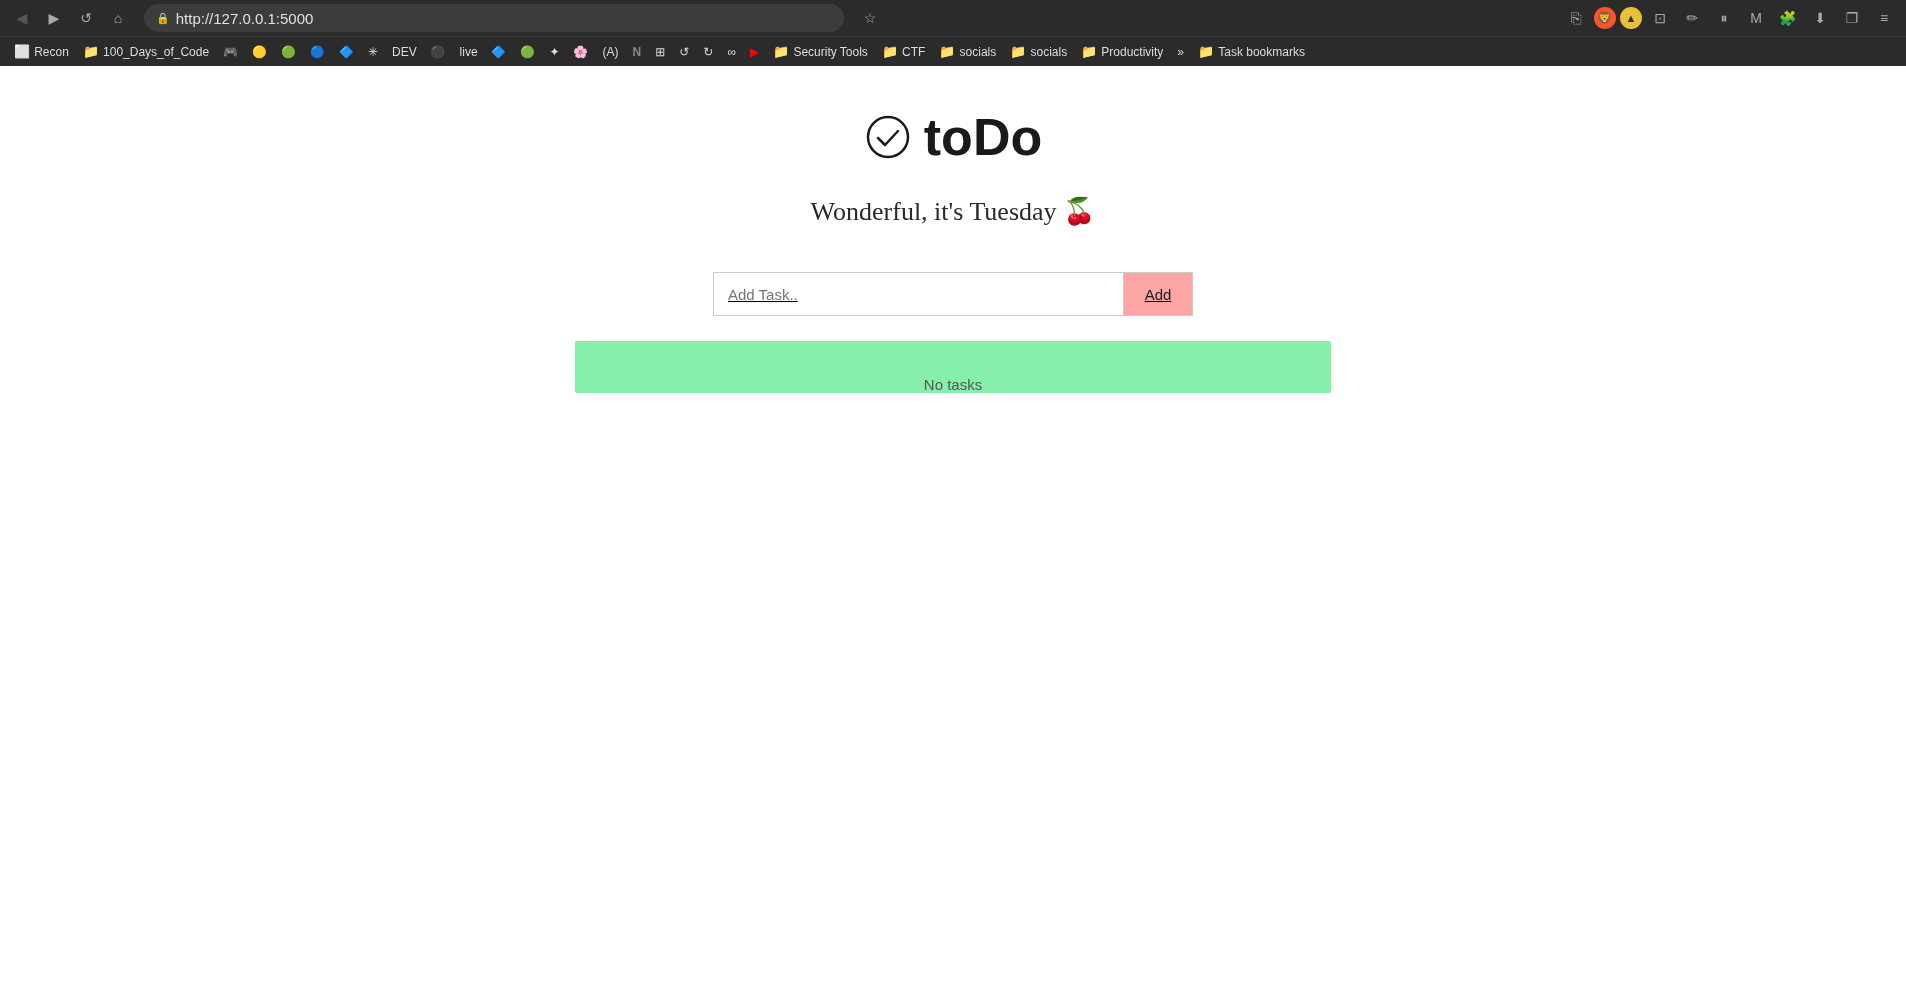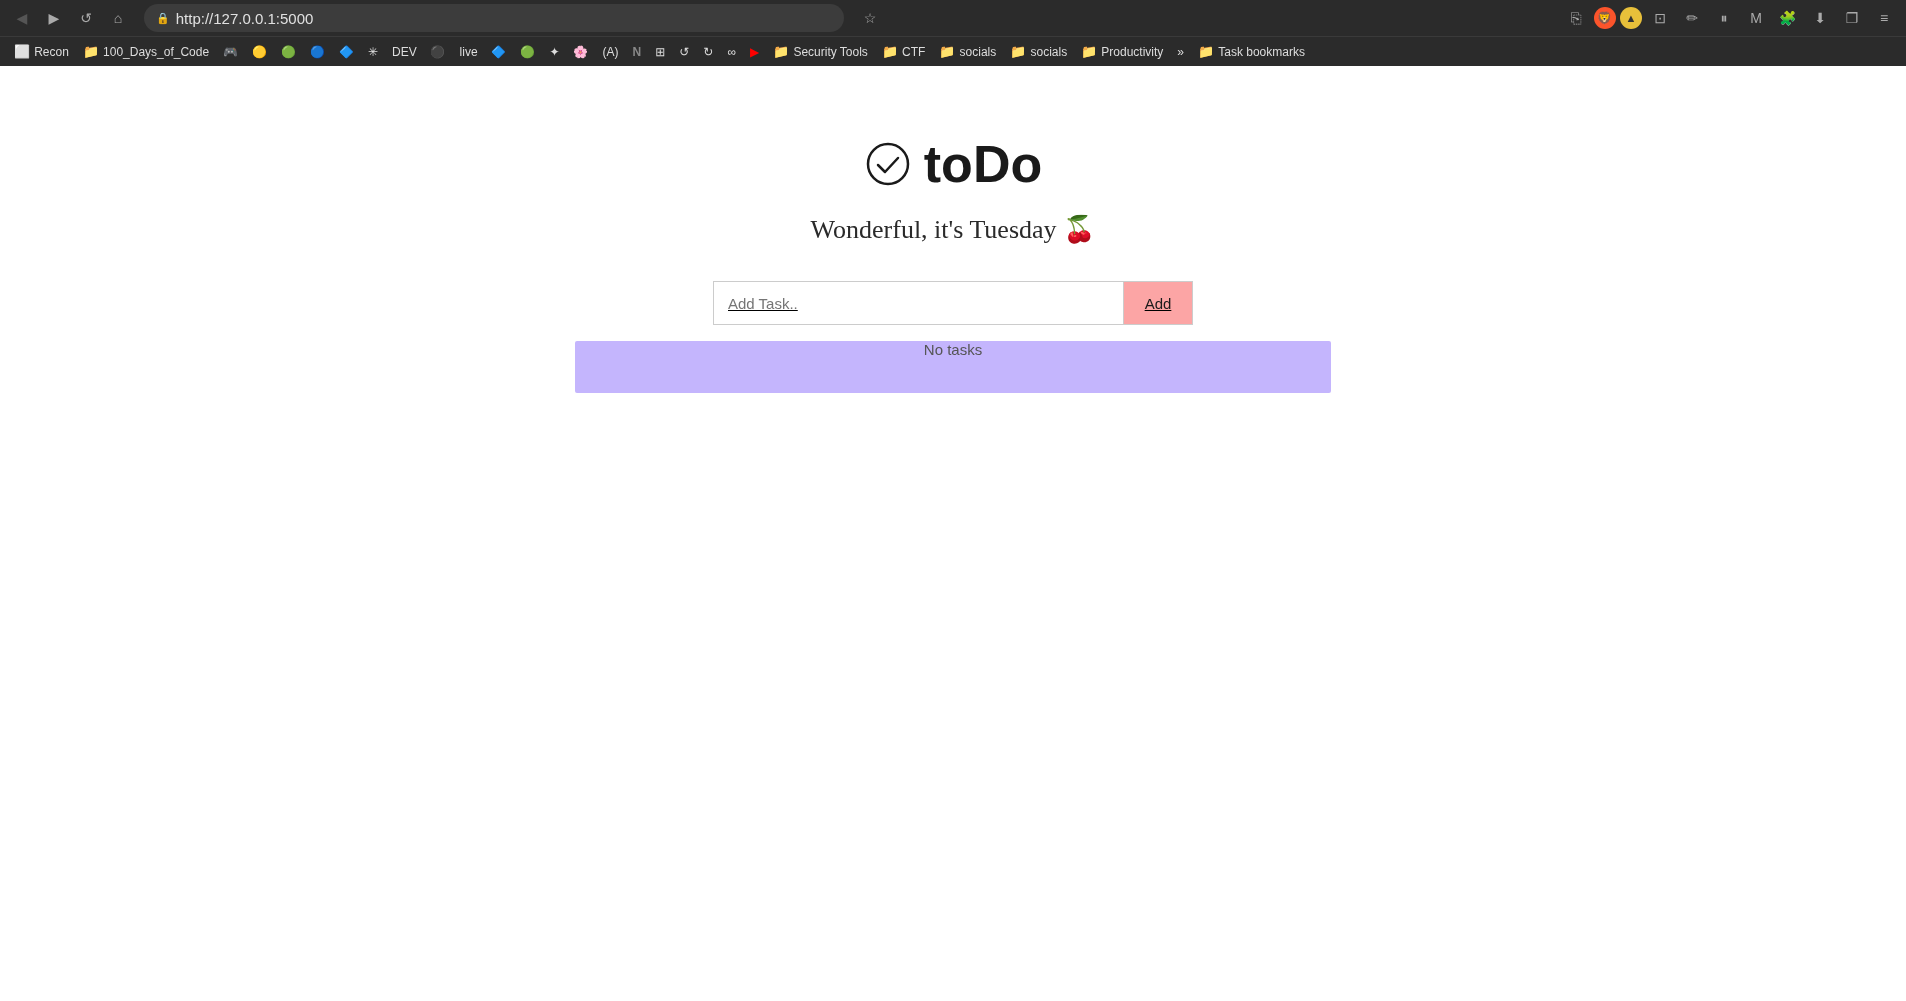--- a/index.html
+++ b/index.html
@@ -143,21 +143,22 @@
       color: #f0c040;
     }
 
     
     .main-content {
       background: #ffffff;
       min-height: 935px;
       display: flex;
       flex-direction: column;
       align-items: center;
-      padding-top: 68px;
+      padding-top: 41px;
+      gap: 9px;
     }
 
     .app-title {
       display: flex;
       align-items: center;
       gap: 12px;
       margin-bottom: 20px;
     }
 
     .check-icon {
@@ -206,23 +207,23 @@
       border: 1px solid #ccc;
       font-size: 15px;
       cursor: pointer;
       font-weight: 500;
       color: #1a1a1a;
     }
 
     .no-tasks-banner {
       width: 756px;
       height: 52px;
-      background: #c4b5fd;
-      display: flex;
-      align-items: flex-start;
+      background: #86efac;
+      display: flex;
+      align-items: flex-end;
       justify-content: center;
       color: #555;
       font-size: 15px;
       border-radius: 2px;
     }
   </style>
 </head>
 <body>
 
 <div class="browser-chrome">

